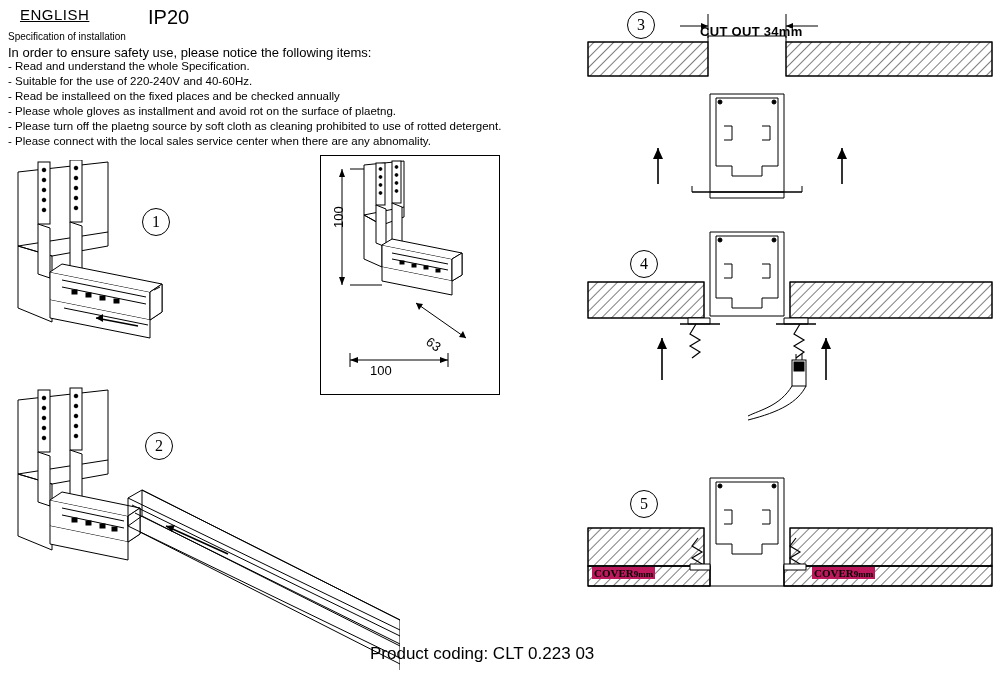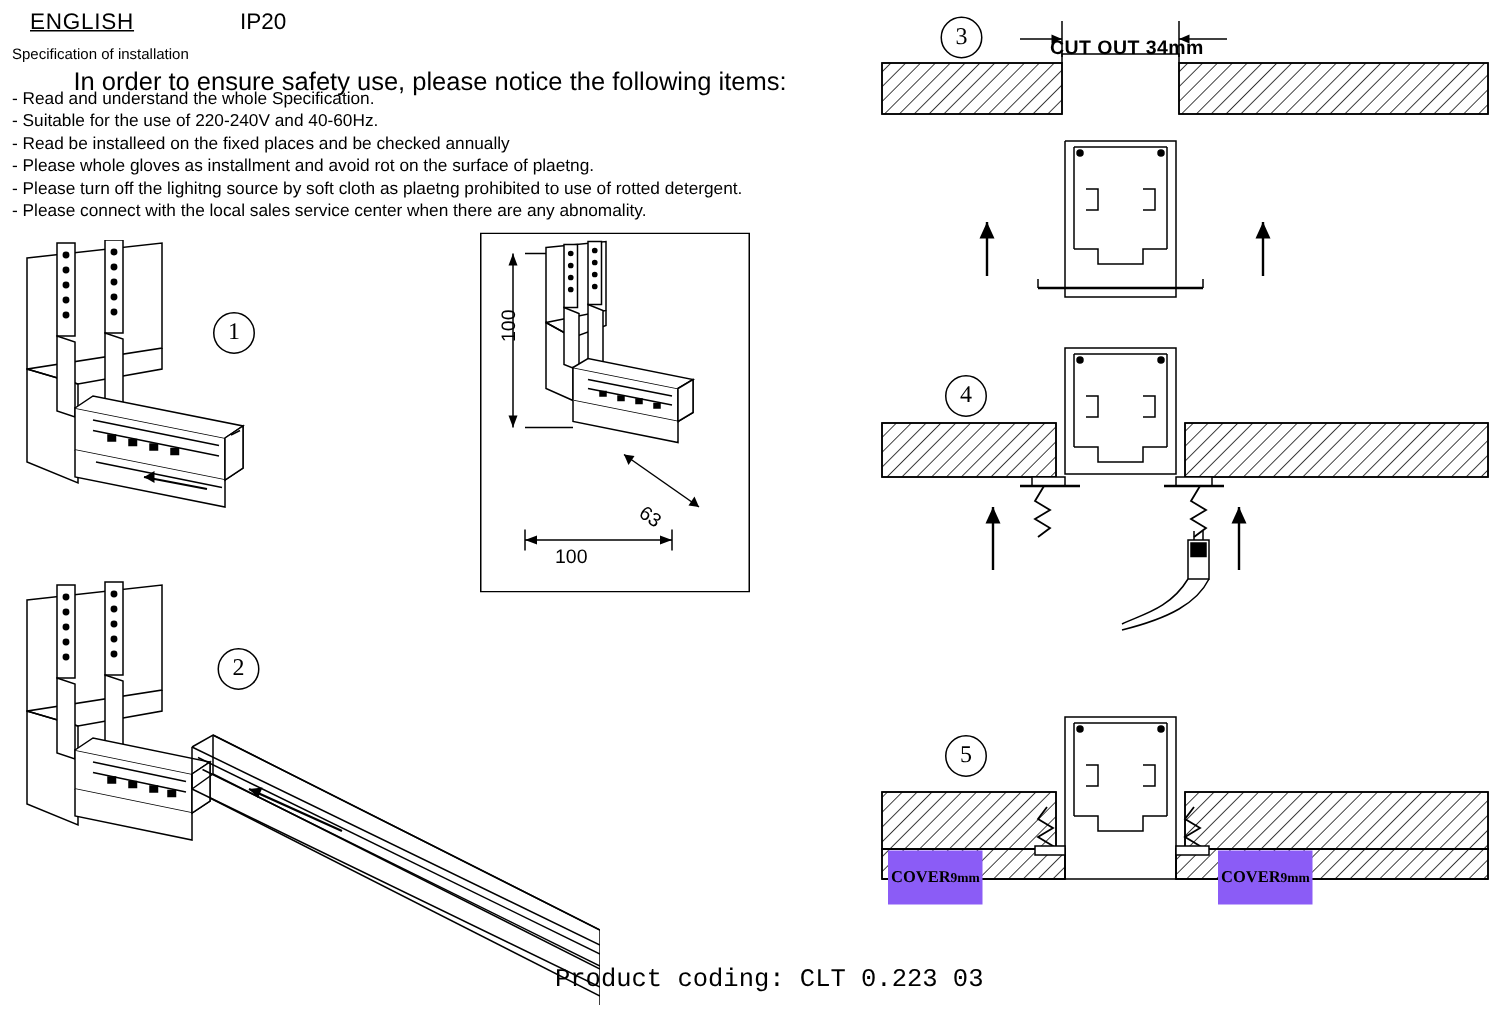--- a/index.html
+++ b/index.html
@@ -18,31 +18,30 @@
   .abs { position: absolute; }
 
   
   #header-lang {
     left: 20px; top: 6px;
     font-size: 15px;
     letter-spacing: 0.5px;
     text-decoration: underline;
   }
   #header-ip {
-    left: 160px; top: 6px;
-    font-size: 15px;
+    left: 148px; top: 6px;
+    font-size: 20px;
   }
   #spec-title {
     left: 8px; top: 31px;
     font-size: 10px;
   }
   #spec-intro {
     left: 8px; top: 45px;
-    font-size: 17px;
-    margin-left: 41px;
+    font-size: 13px;
   }
   .spec-line {
     left: 8px;
     font-size: 11.5px;
     white-space: nowrap;
     text-align: right;
   }
   
   .circle-num {
     width: 26px; height: 26px;
@@ -73,28 +72,28 @@
   }
   #dim-63 {
     left: 432px; top: 334px;
     font-size: 13px;
     transform: rotate(35deg);
     transform-origin: left top;
   }
   #product-coding {
     left: 370px; top: 644px;
     font-size: 17px;
-    font-family: Liberation Mono, monospace;
+    font-family: Liberation Sans, sans-serif;
   }
   .cover-label {
     font-size: 11px;
     font-family: "Liberation Serif", serif;
     font-weight: bold;
-    background: #8b5cf6;
-    padding: 12px 2px;
+    background: #be185d;
+    padding: 0 2px;
   }
   .cover-label .mm { font-size: 9px; }
 
   
   #divider {
     left: 560px; top: 0px;
     width: 1px; height: 690px;
     background: #ffffff;
   }
   svg { display:block; }
@@ -105,21 +104,21 @@
 <div class="abs" id="header-lang">ENGLISH</div>
 <div class="abs" id="header-ip">IP20</div>
 
 <div class="abs" id="spec-title">Specification of installation</div>
 <div class="abs" id="spec-intro">In order to ensure safety use, please notice the following items:</div>
 
 <div class="abs spec-line" style="top:60px">- Read and understand the whole Specification.</div>
 <div class="abs spec-line" style="top:75px">- Suitable for the use of 220-240V and 40-60Hz.</div>
 <div class="abs spec-line" style="top:90px">- Read be installeed on the fixed places and be checked annually</div>
 <div class="abs spec-line" style="top:105px">- Please whole gloves as installment and avoid rot on the surface of plaetng.</div>
-<div class="abs spec-line" style="top:120px">- Please turn off the lighitng source by soft cloth as plaetng prohibited to use of rotted detergent.</div>
+<div class="abs spec-line" style="top:120px">- Please turn off the plaetng source by soft cloth as cleaning prohibited to use of rotted detergent.</div>
 <div class="abs spec-line" style="top:135px">- Please connect with the local sales service center when there are any abnomality.</div>
 
 <div class="abs" style="left:0px; top:160px; width:330px; height:200px;">
 <svg width="330" height="200" viewBox="0 0 330 200">
   <g fill="none" stroke="#000" stroke-width="1">
 
     <path d="M18 12 L108 2 L108 72 L18 86 Z"></path>
     <path d="M18 86 L18 148 L52 162 L52 96 Z"></path>
     <path d="M18 86 L52 96 L108 86 L108 72"></path>
 

